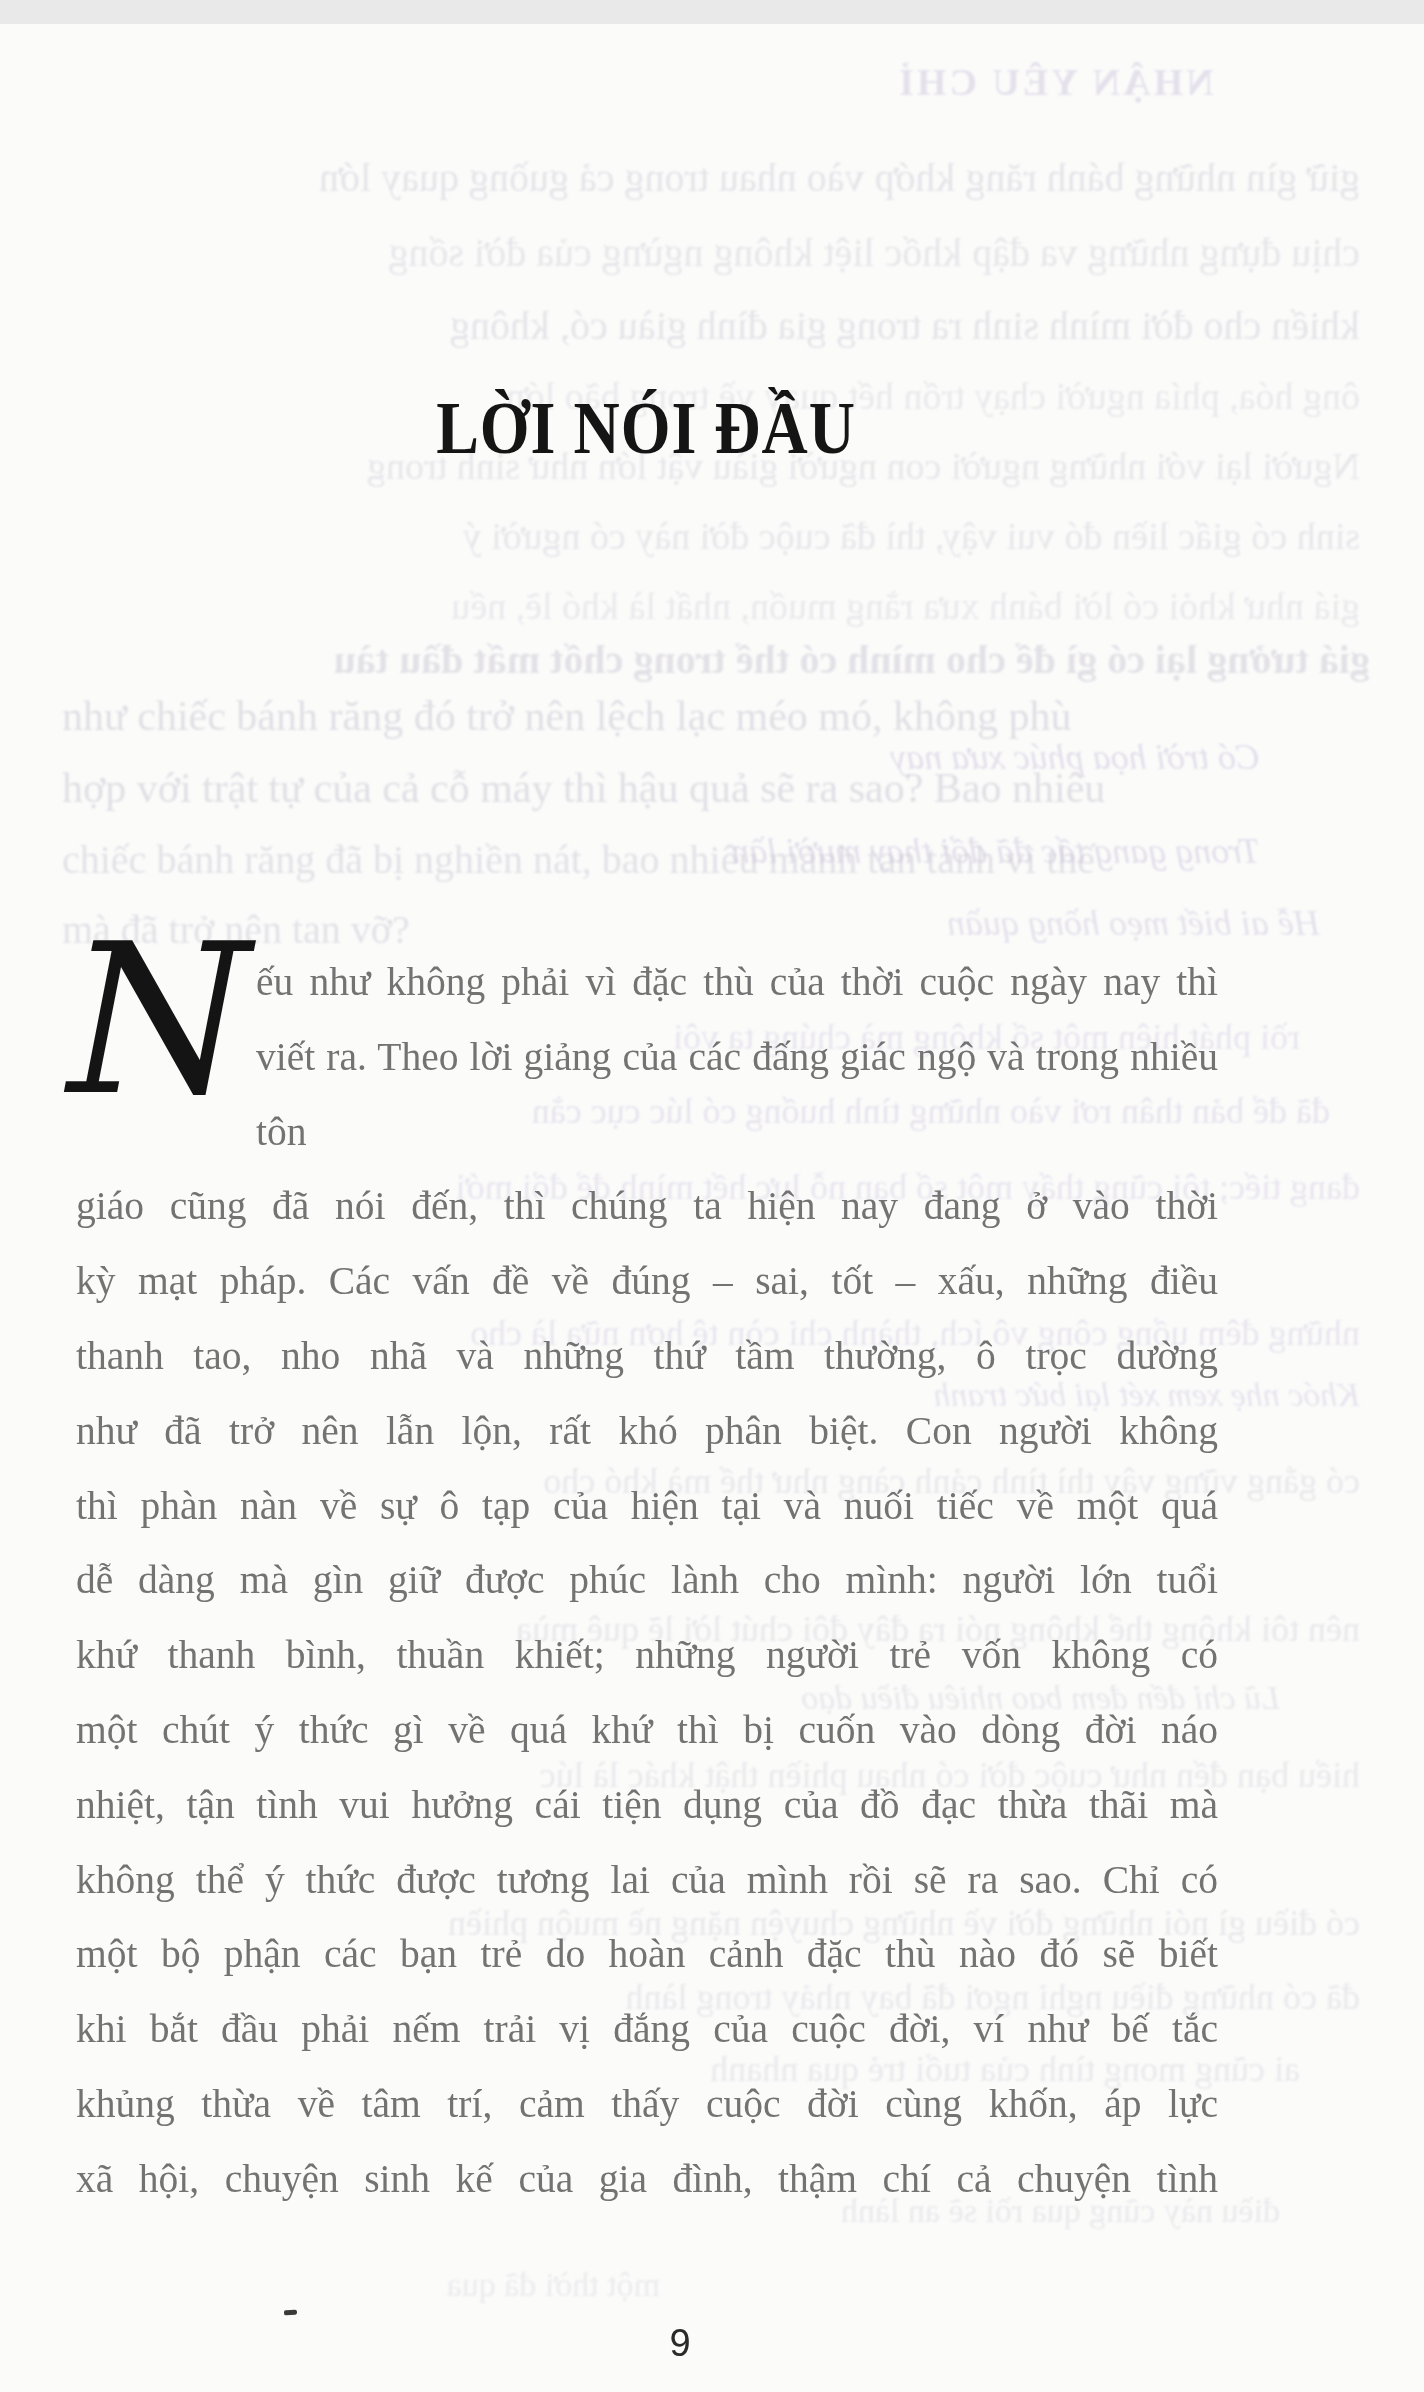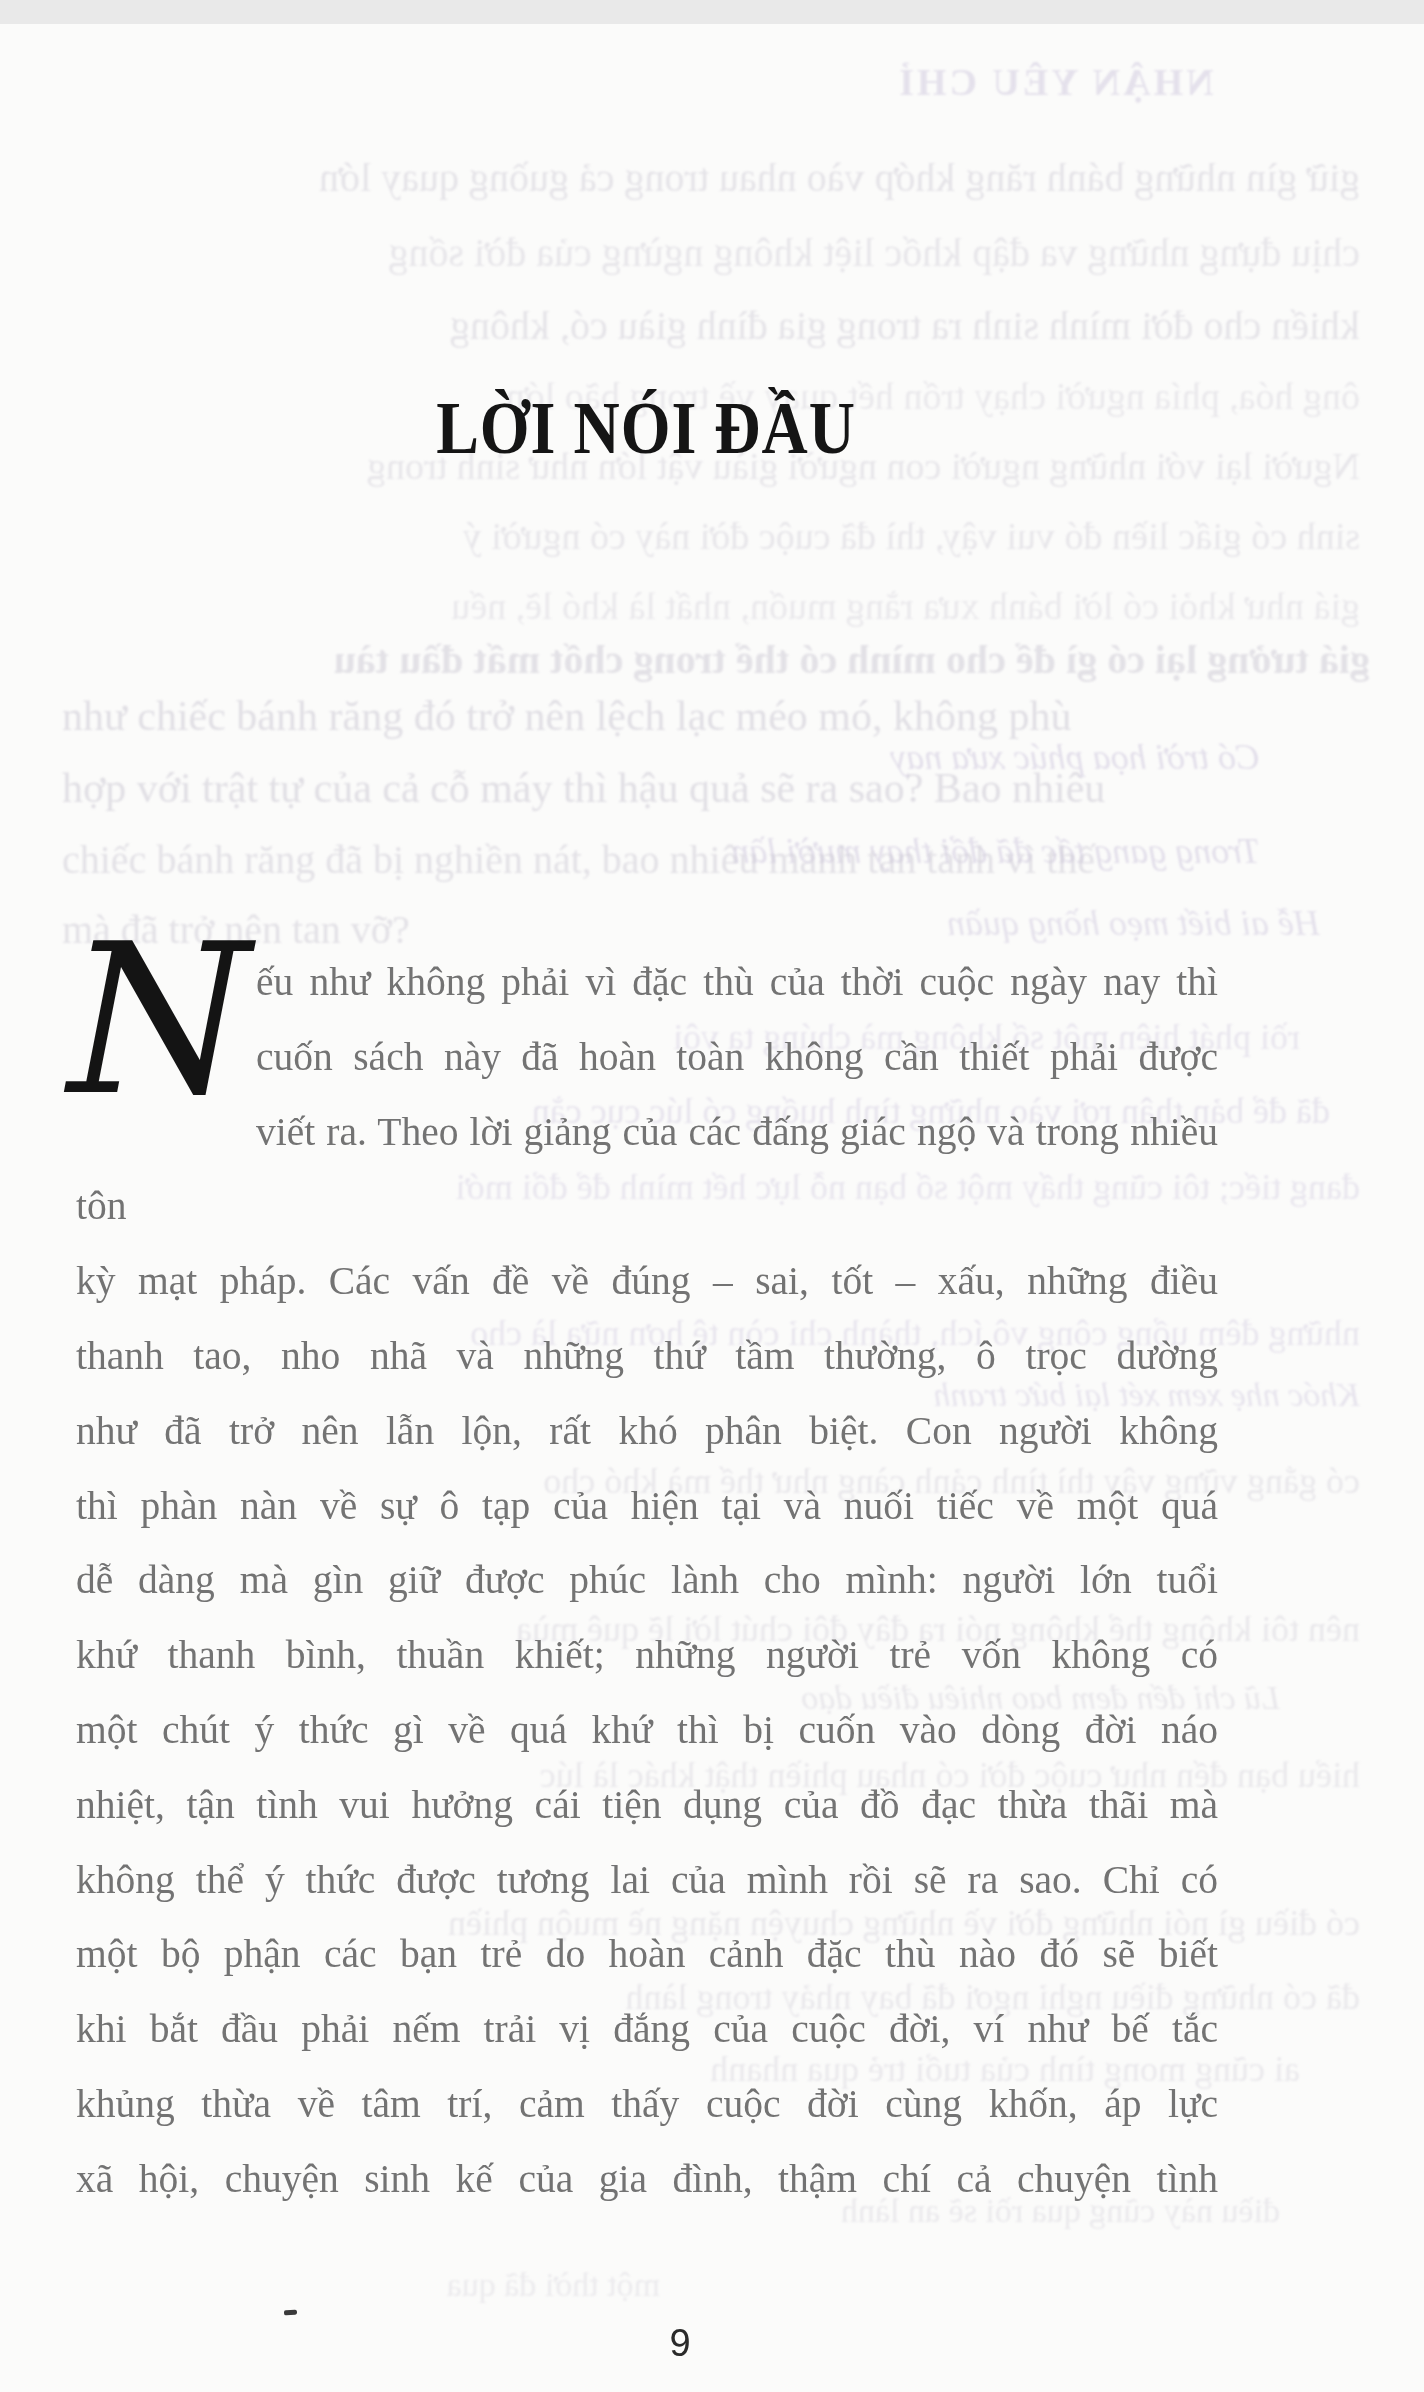--- a/index.html
+++ b/index.html
@@ -62,22 +62,22 @@
       <div class="ghost mirror" style="left: 300px; top: 2024px; width: 1000px; font-size: 36px; opacity: 0.4;">ai cũng mong tình của tuổi trẻ qua nhanh</div>
       <div class="ghost mirror" style="left: 560px; top: 2168px; width: 720px; font-size: 34px; opacity: 0.38;">điều này cũng qua rồi sẽ an lành</div>
       <div class="ghost mirror" style="left: 160px; top: 2242px; width: 500px; font-size: 34px; opacity: 0.35;">một thời đã qua</div>
     </div>
   <div id="content">
     <div class="title">LỜI NÓI ĐẦU</div>
     <div class="paragraph">
       <span class="dropcap">N</span>
       <div id="body-lines">
           <div class="body-line">ếu như không phải vì đặc thù của thời cuộc ngày nay thì</div>
-          <div class="body-line">cuốn sách này đã hoàn toàn không cần thiết phải được</div>
           <div class="body-line">viết ra. Theo lời giảng của các đấng giác ngộ và trong nhiều tôn</div>
+          <div class="body-line">giáo cũng đã nói đến, thì chúng ta hiện nay đang ở vào thời</div>
           <div class="body-line">kỳ mạt pháp. Các vấn đề về đúng – sai, tốt – xấu, những điều</div>
           <div class="body-line">thanh tao, nho nhã và những thứ tầm thường, ô trọc dường</div>
           <div class="body-line">như đã trở nên lẫn lộn, rất khó phân biệt. Con người không</div>
           <div class="body-line">thì phàn nàn về sự ô tạp của hiện tại và nuối tiếc về một quá</div>
           <div class="body-line">dễ dàng mà gìn giữ được phúc lành cho mình: người lớn tuổi</div>
           <div class="body-line">khứ thanh bình, thuần khiết; những người trẻ vốn không có</div>
           <div class="body-line">một chút ý thức gì về quá khứ thì bị cuốn vào dòng đời náo</div>
           <div class="body-line">nhiệt, tận tình vui hưởng cái tiện dụng của đồ đạc thừa thãi mà</div>
           <div class="body-line">không thể ý thức được tương lai của mình rồi sẽ ra sao. Chỉ có</div>
           <div class="body-line">một bộ phận các bạn trẻ do hoàn cảnh đặc thù nào đó sẽ biết</div>

